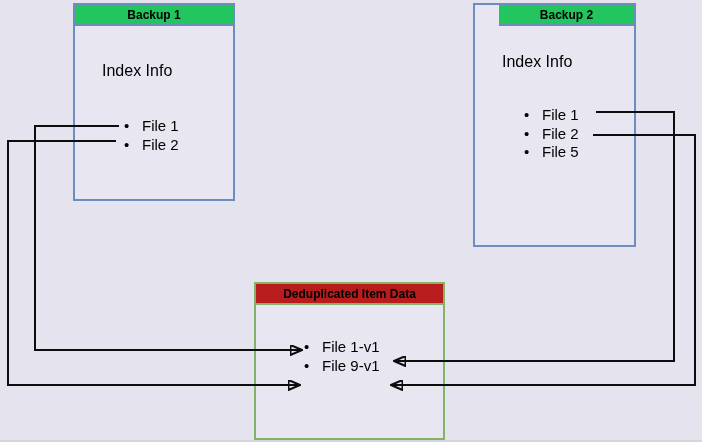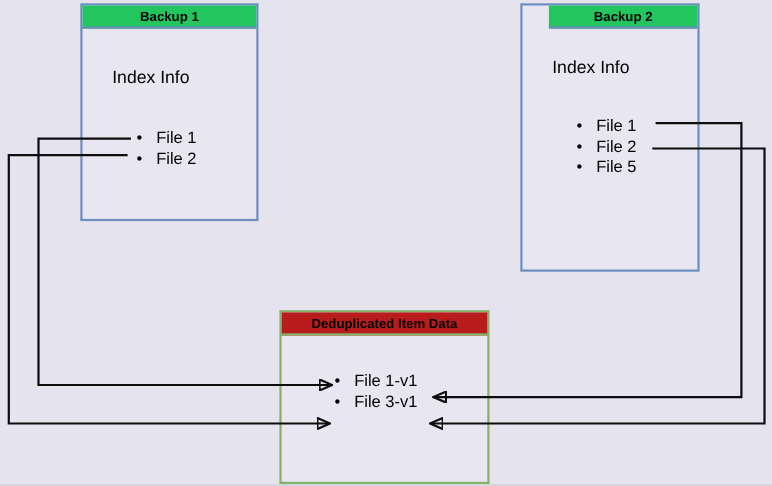--- a/index.html
+++ b/index.html
@@ -113,21 +113,21 @@
       <div class="file-row"><span>File 5</span></div>
     </div>
   </div>
 
   <div class="box green" id="dedup">
     <div class="box-header">
       <span>Deduplicated Item Data</span>
     </div>
     <div class="file-list">
       <div class="file-row"><span>File 1-v1</span></div>
-      <div class="file-row"><span>File 3-v1</span></div>
+      <div class="file-row"><span>File 9-v1</span></div>
     </div>
   </div>
 
   <svg class="connector-layer" width="702" height="442" viewBox="0 0 702 442" xmlns="http://www.w3.org/2000/svg">
     <defs>
       <marker id="arrow" markerUnits="userSpaceOnUse" markerWidth="13" markerHeight="11" refX="12" refY="5.5" orient="auto">
         <path d="M0.5,0.5 L12,5.5 L0.5,10.5 Z" fill="#0d0d0d" stroke="none"></path>
       </marker>
     </defs>
     <path d="M119,126 L35,126 L35,350 L302,350" marker-end="url(#arrow)"></path>

